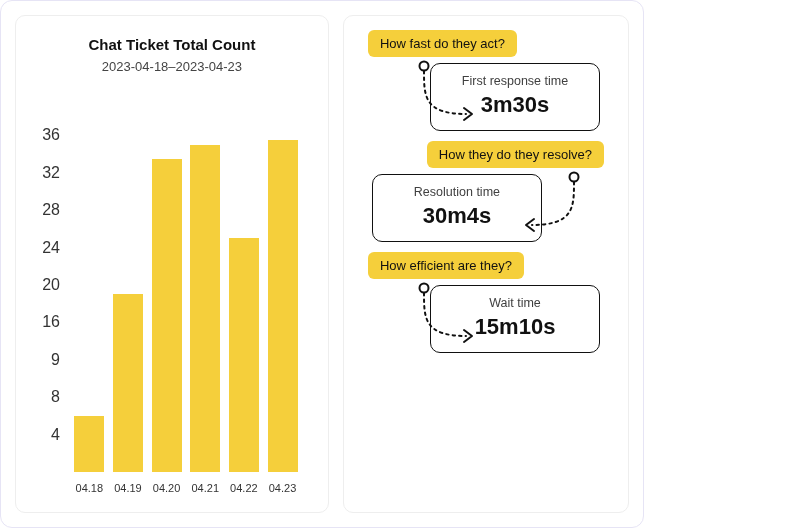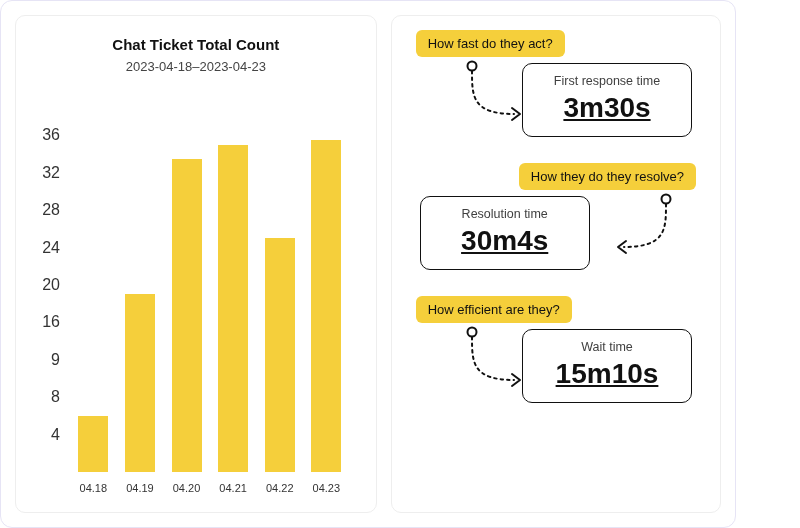--- a/index.html
+++ b/index.html
@@ -4,21 +4,21 @@
 <style>
   * { margin: 0; padding: 0; box-sizing: border-box; }
   body {
     font-family: -apple-system, BlinkMacSystemFont, "Segoe UI", sans-serif;
     background: #ffffff;
     width: 800px;
     height: 528px;
     overflow: hidden;
   }
   .outer {
-    width: 736px;
+    width: 644px;
     height: 528px;
     border: 1px solid #e6e4f5;
     border-radius: 12px;
     padding: 14px;
     display: flex;
     gap: 14px;
     background: #ffffff;
   }
   .panel {
     border: 1px solid #eeeeee;
@@ -29,21 +29,21 @@
     flex: 1.08;
     padding: 20px 22px 18px 22px;
     display: flex;
     flex-direction: column;
   }
   .right {
     flex: 1;
     padding: 14px 18px;
     display: flex;
     flex-direction: column;
-    gap: 26px;
+    gap: 10px;
   }
   .chart-title {
     text-align: center;
     font-weight: 700;
     font-size: 15px;
     color: #111;
   }
   .chart-subtitle {
     text-align: center;
     font-size: 13px;
@@ -128,24 +128,23 @@
     min-width: 170px;
     text-align: center;
     background: #fff;
   }
   .card-title {
     font-size: 12.5px;
     color: #404040;
     margin-bottom: 4px;
   }
   .card-value {
-    font-size: 28px;
+    font-size: 22px;
     font-weight: 700;
     color: #111;
-    text-decoration: underline;
   }
   .block-left .card-row {
     display: flex;
     justify-content: flex-end;
     margin-top: 6px;
     padding-right: 10px;
   }
   .block-right .card-row {
     display: flex;
     justify-content: flex-start;

